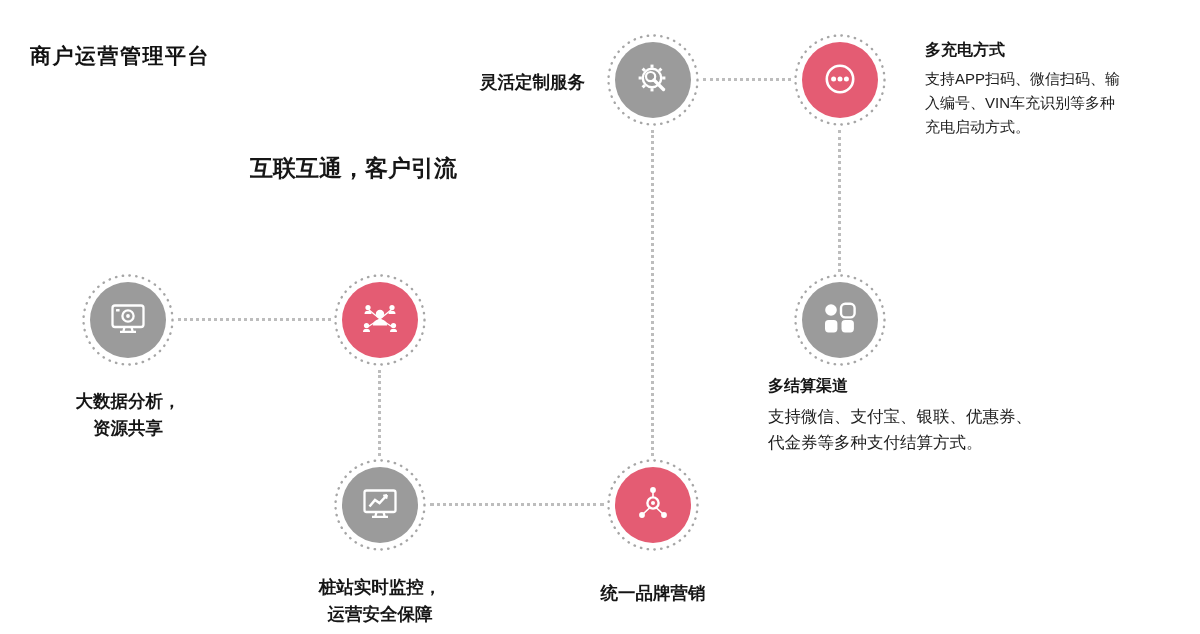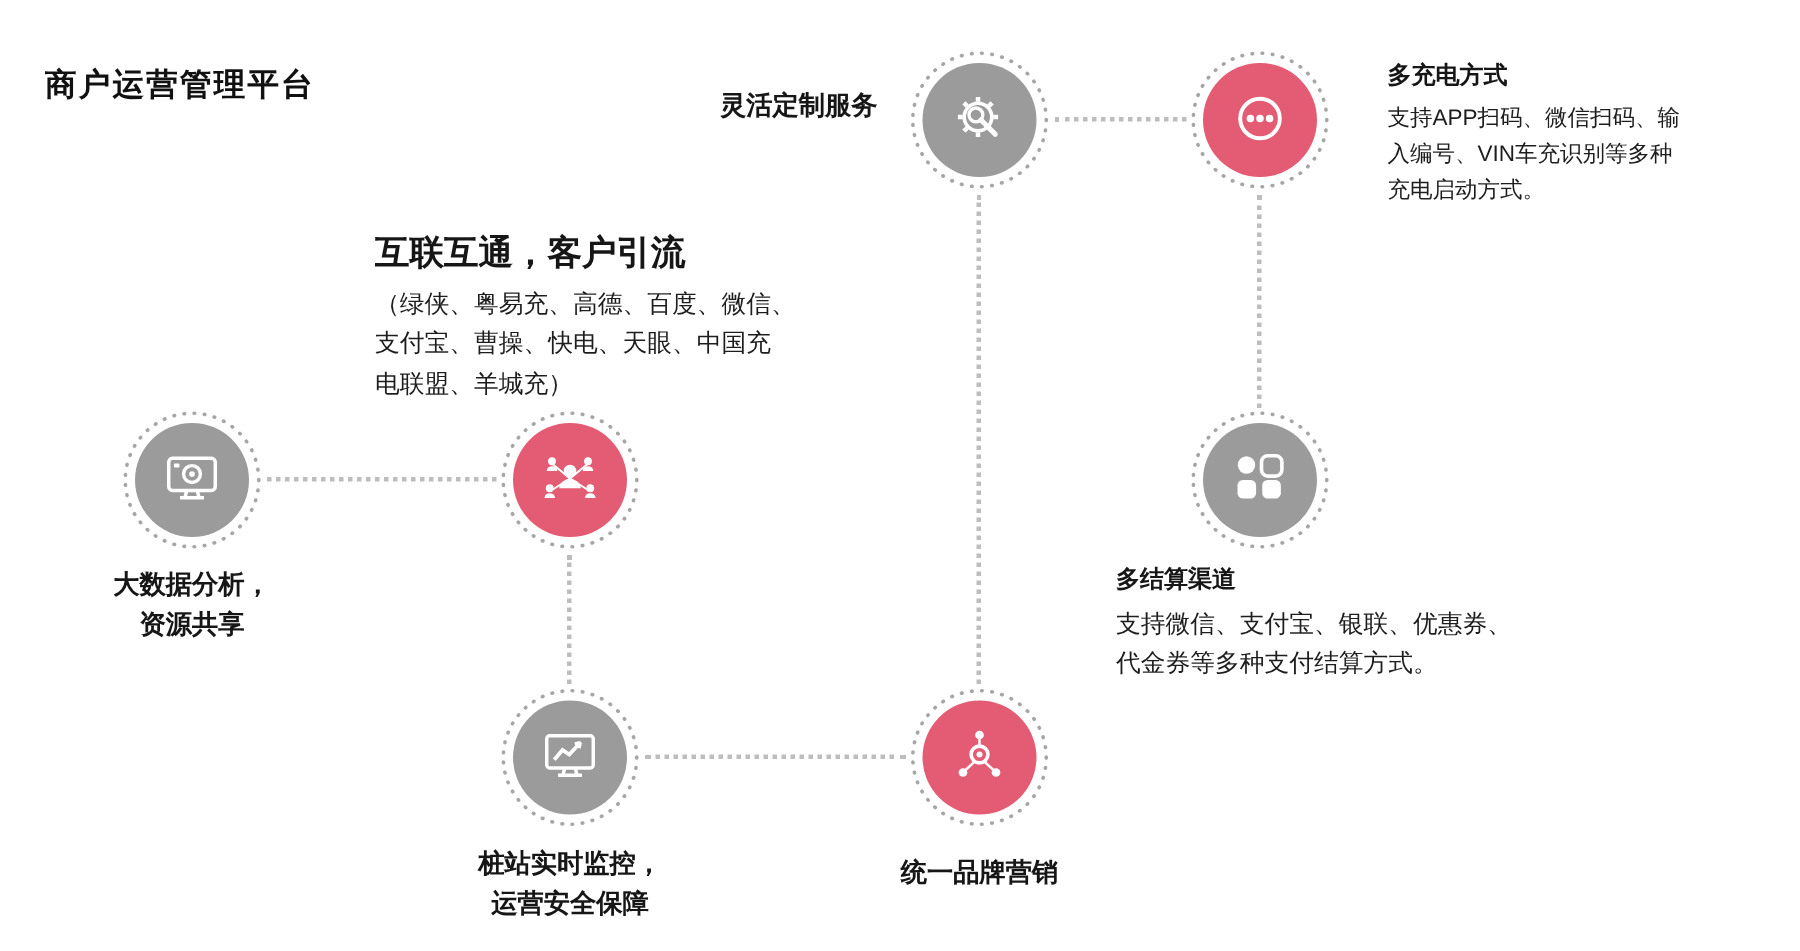--- a/index.html
+++ b/index.html
@@ -10,21 +10,21 @@
 
   .node { position: absolute; width: 94px; height: 94px; }
   .ring { fill: none; stroke: #a6a6a6; stroke-width: 2.4; stroke-dasharray: 0.4 6.4; stroke-linecap: round; }
   .gray .cfill { fill: #9b9b9b; }
   .pink .cfill { fill: #e45c73; }
 
   .connector { position: absolute; }
   .connector.h { border-top: 3px dotted #bdbdbd; height: 0; }
   .connector.v { border-left: 3px dotted #bdbdbd; width: 0; }
 
-  .lbl { position: absolute; color: #161616; white-space: pre-line; }
+  .lbl { position: absolute; color: #161616; white-space: pre-line; margin-top: 12px; }
   .node-label { font-size: 17.5px; line-height: 1.55; font-weight: bold; }
   .center { text-align: center; }
   .right { text-align: right; }
 
   .tblock { position: absolute; }
   .block-title { font-size: 16px; font-weight: bold; margin: 0 0 6px 0; color: #161616; }
   .block-desc { font-size: 16.5px; line-height: 1.6; color: #1d1d1d; white-space: pre-line; }
 </style>
 </head>
 <body>
@@ -149,38 +149,35 @@
         <rect x="21.5" y="21" width="12.4" height="12.4" rx="3.6" fill="#fff"></rect>
       </g>
     </svg>
   </div>
 
   <div class="lbl node-label center" style="left:38px;top:376px;width:180px">大数据分析，
 资源共享</div>
 
   <div class="tblock" style="left:250px;top:153px;width:310px">
     <div class="block-title" style="font-size:23px">互联互通，客户引流</div>
-    <div class="block-desc">（绿侠、粤易充、高德、百度、微信、
-支付宝、曹操、快电、天眼、中国充
-电联盟、羊城充）</div>
   </div>
 
   <div class="lbl node-label center" style="left:290px;top:562px;width:180px">桩站实时监控，
 运营安全保障</div>
 
   <div class="lbl node-label center" style="left:563px;top:568px;width:180px">统一品牌营销</div>
 
   <div class="lbl node-label right" style="left:430px;top:57px;width:155px">灵活定制服务</div>
 
   <div class="tblock" style="left:925px;top:40px;width:255px">
     <div class="block-title">多充电方式</div>
     <div class="block-desc" style="font-size:15px">支持APP扫码、微信扫码、输
 入编号、VIN车充识别等多种
 充电启动方式。</div>
   </div>
 
-  <div class="tblock" style="left:744px;top:376px;width:310px">
+  <div class="tblock" style="left:768px;top:376px;width:310px">
     <div class="block-title">多结算渠道</div>
     <div class="block-desc">支持微信、支付宝、银联、优惠券、
 代金券等多种支付结算方式。</div>
   </div>
 
 </div>
 
 </body></html>

